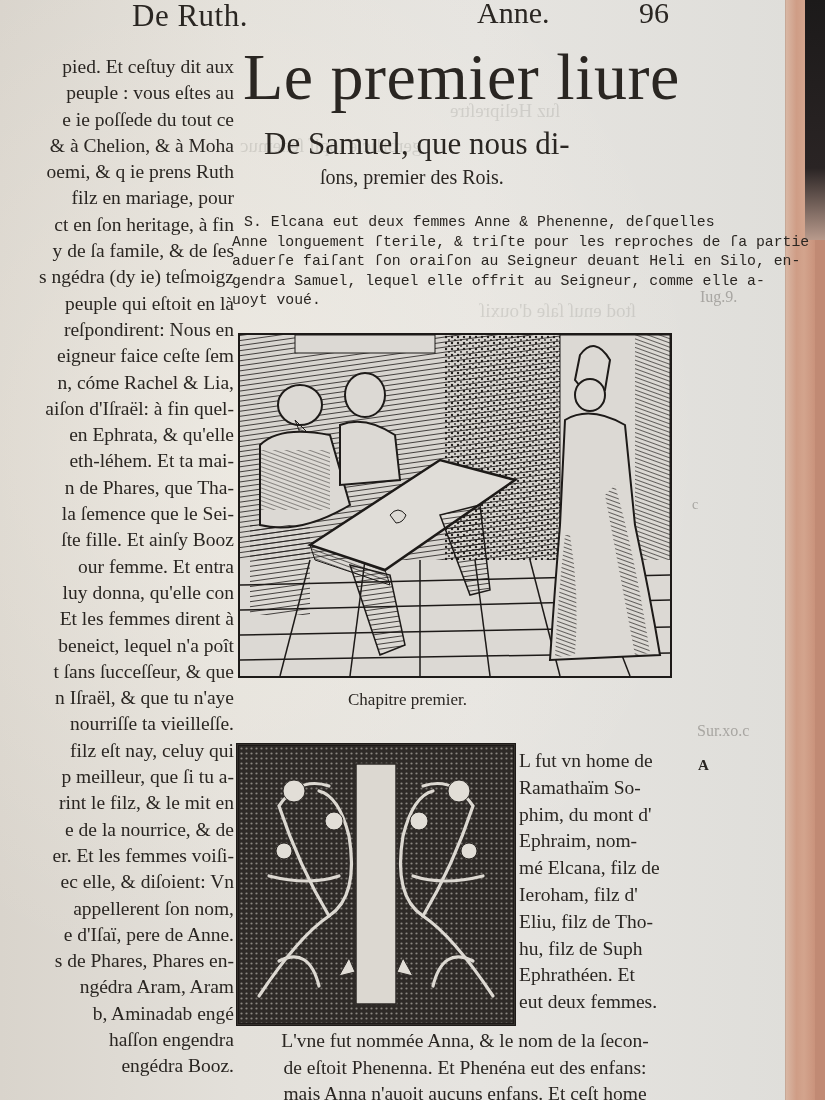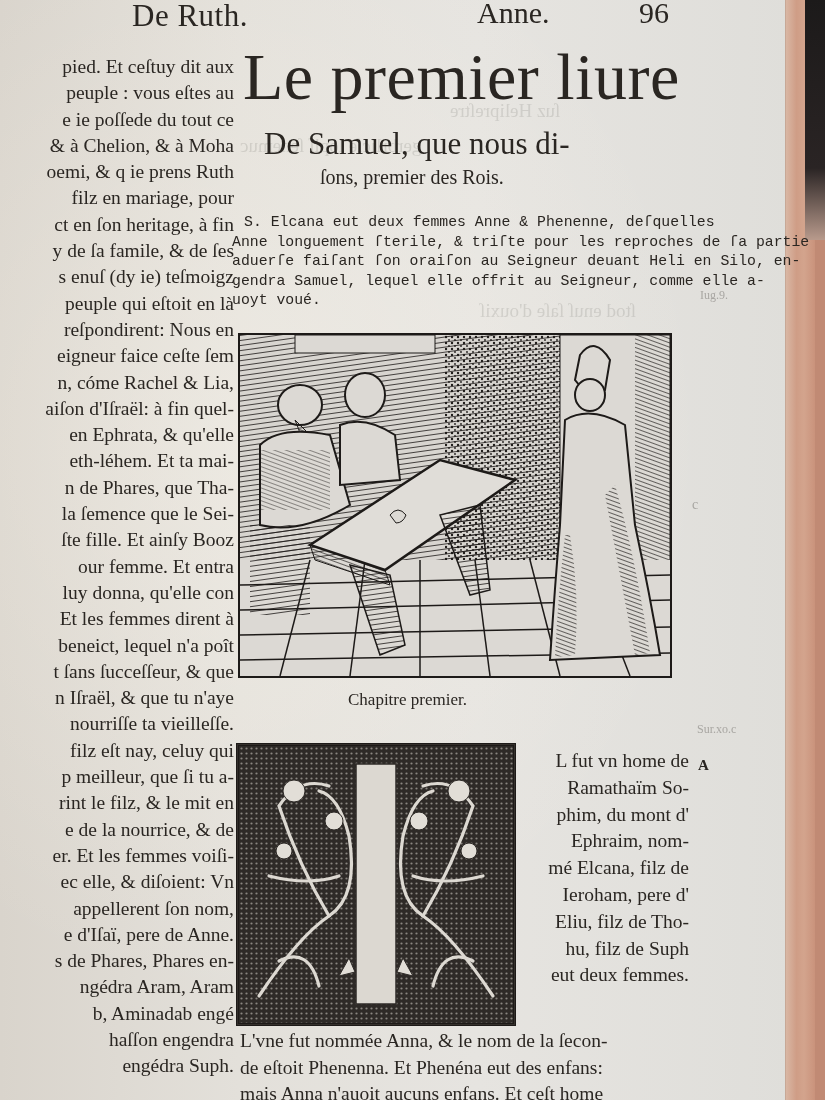--- a/index.html
+++ b/index.html
@@ -81,33 +81,33 @@
       border: 3px double #1d1a18; box-sizing: border-box; overflow: hidden;
       background: #35302c;
     }
     .initial svg { position: absolute; left: 0; top: 0; }
 
     
     .right-col {
       position: absolute; left: 519px; top: 748px; width: 170px;
       font-size: 19.5px; line-height: 26.8px; white-space: nowrap;
     }
-    .right-col .line { display: block; height: 26.8px; text-align: right; }
+    .right-col .line { display: block; height: 26.8px; }
 
     .full-lines {
       position: absolute; left: 240px; top: 1028px; width: 450px;
       font-size: 19.5px; line-height: 26.5px; white-space: nowrap;
     }
-    .full-lines .line { display: block; height: 26.5px; }
+    .full-lines .line { display: block; height: 26.5px; text-align: center; }
 
     .margin-letter {
       position: absolute; left: 698px; top: 757px; font-size: 15px; font-weight: bold;
     }
     .margin-ghost {
-      position: absolute; font-size: 12px; color: #a8a6a2; white-space: nowrap;
+      position: absolute; font-size: 16px; color: #a8a6a2; white-space: nowrap;
     }
     .bleed {
       position: absolute; color: rgba(90,85,80,0.16); font-size: 19px; white-space: nowrap;
       transform: scaleX(-1);
     }
   </style>
 </head>
 <body>
 
 <div class="page"></div>
@@ -127,21 +127,21 @@
 
 <div class="left-col">
   <span class="line">pied. Et ceſtuy dit aux</span>
   <span class="line">peuple : vous eſtes au</span>
   <span class="line">e ie poſſede du tout ce</span>
   <span class="line">&amp; à Chelion, &amp; à Moha</span>
   <span class="line">oemi, &amp; q ie prens Ruth</span>
   <span class="line">filz en mariage, pour</span>
   <span class="line">ct en ſon heritage, à fin</span>
   <span class="line">y de ſa famile, &amp; de ſes</span>
-  <span class="line">s enuſ (dy ie) teſmoigz</span>
+  <span class="line">s ngédra (dy ie) teſmoigz</span>
   <span class="line">peuple qui eſtoit en là</span>
   <span class="line">reſpondirent: Nous en</span>
   <span class="line">eigneur faice ceſte ſem</span>
   <span class="line">n, cóme Rachel &amp; Lia,</span>
   <span class="line">aiſon d'Iſraël: à fin quel-</span>
   <span class="line">en Ephrata, &amp; qu'elle</span>
   <span class="line">eth-léhem. Et ta mai-</span>
   <span class="line">n de Phares, que Tha-</span>
   <span class="line">la ſemence que le Sei-</span>
   <span class="line">ſte fille. Et ainſy Booz</span>
@@ -157,21 +157,21 @@
   <span class="line">rint le filz, &amp; le mit en</span>
   <span class="line">e de la nourrice, &amp; de</span>
   <span class="line">er. Et les femmes voiſi-</span>
   <span class="line">ec elle, &amp; diſoient: Vn</span>
   <span class="line">appellerent ſon nom,</span>
   <span class="line">e d'Iſaï, pere de Anne.</span>
   <span class="line">s de Phares, Phares en-</span>
   <span class="line">ngédra Aram, Aram</span>
   <span class="line">b, Aminadab engé</span>
   <span class="line">haſſon engendra</span>
-  <span class="line">engédra Suph.</span>
+  <span class="line">engédra Booz.</span>
 </div>
 
 <div class="title-main">Le premier liure</div>
 <div class="title-sub1">De Samuel, que nous di-</div>
 <div class="title-sub2">ſons, premier des Rois.</div>
 
 <div class="argument">
   <span class="line indent">S. Elcana eut deux femmes Anne &amp; Phenenne, deſquelles</span>
   <span class="line">Anne longuement ſterile, &amp; triſte pour les reproches de ſa partie</span>
   <span class="line">aduerſe faiſant ſon oraiſon au Seigneur deuant Heli en Silo, en-</span>
@@ -276,23 +276,24 @@
     <rect x="117" y="18" width="40" height="240" fill="#dcd8d1" stroke="#2e2a27" stroke-width="1.5"></rect>
   </svg>
 </div>
 
 <div class="right-col">
   <span class="line">L fut vn home de</span>
   <span class="line">Ramathaïm So-</span>
   <span class="line">phim, du mont d'</span>
   <span class="line">Ephraim, nom-</span>
   <span class="line">mé Elcana, filz de</span>
-  <span class="line">Ieroham, pere d'</span>
+  <span class="line">Ieroham, filz d'</span>
   <span class="line">Eliu, filz de Tho-</span>
   <span class="line">hu, filz de Suph</span>
+  <span class="line">Ephrathéen. Et</span>
   <span class="line">eut deux femmes.</span>
 </div>
 
 <div class="full-lines">
   <span class="line">L'vne fut nommée Anna, &amp; le nom de la ſecon-</span>
   <span class="line">de eſtoit Phenenna. Et Phenéna eut des enfans:</span>
   <span class="line">mais Anna n'auoit aucuns enfans. Et ceſt home</span>
 </div>
 
 <div class="margin-letter">A</div>

